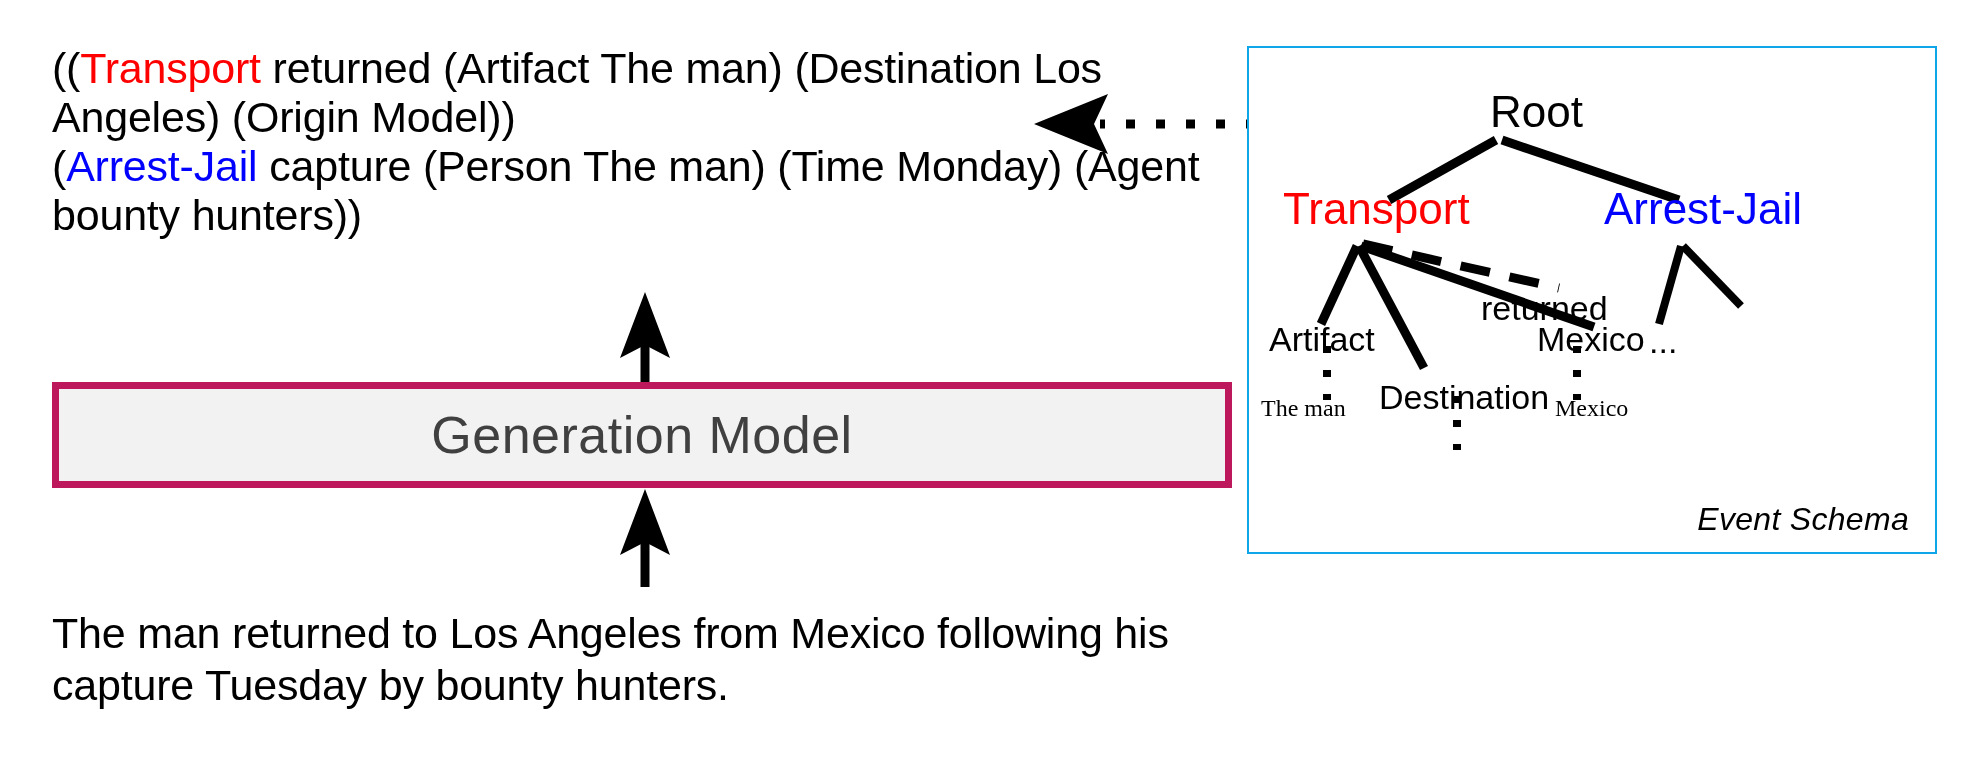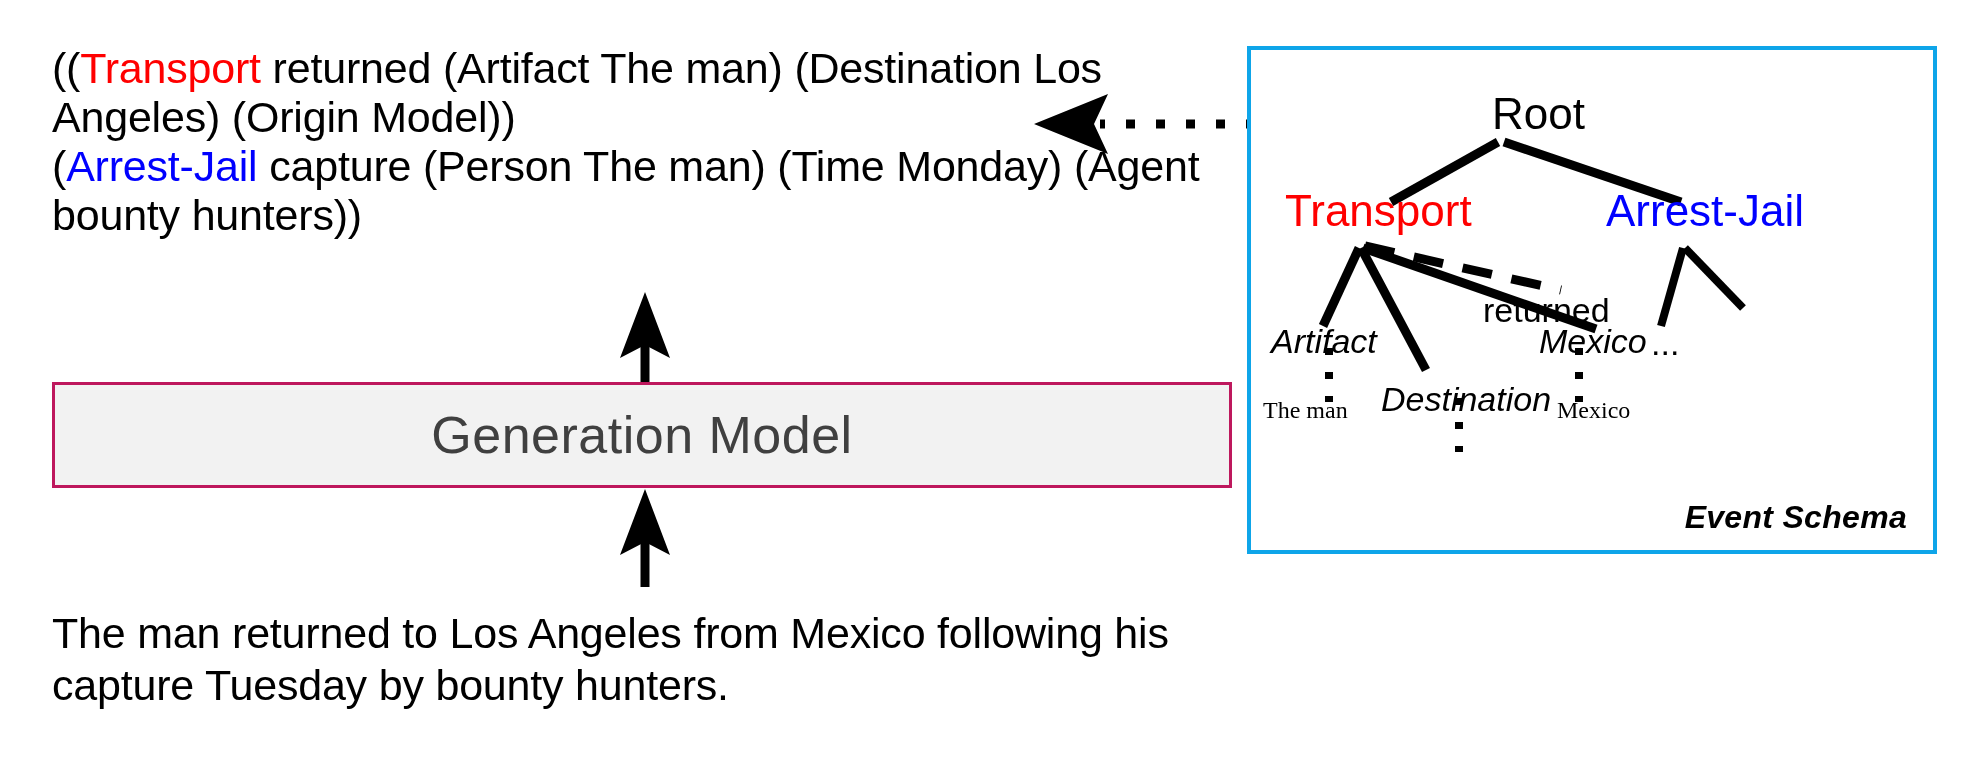--- a/index.html
+++ b/index.html
@@ -39,21 +39,21 @@
   #linearized-output .ev-arrest { color: #0000ff; }
 
   #generation-model-box {
     position: absolute;
     left: 52px;
     top: 382px;
     width: 1180px;
     height: 106px;
     box-sizing: border-box;
     background: #f2f2f2;
-    border: 3px solid #be185d;
+    border: 7px solid #be185d;
     display: flex;
     align-items: center;
     justify-content: center;
   }
   #generation-model-label {
     font-size: 52px;
     color: #404040;
     letter-spacing: 0.5px;
   }
 
@@ -71,50 +71,50 @@
   .flow-arrow { position: absolute; }
 
   
   #event-schema-panel {
     position: absolute;
     left: 1247px;
     top: 46px;
     width: 690px;
     height: 508px;
     box-sizing: border-box;
-    border: 4px solid #0ea5e9;
+    border: 2px solid #0ea5e9;
     background: #ffffff;
   }
 
   #schema-svg {
     position: absolute;
     left: 0; top: 0;
   }
 
   .node-label {
     position: absolute;
     white-space: nowrap;
     font-size: 38px;
     color: #000;
     line-height: 1;
   }
   .node-root      { font-size: 44px; }
   .node-transport { font-size: 44px; color: #ff0000; }
   .node-arrest    { font-size: 44px; color: #0000ff; }
-  .node-arg       { font-size: 34px; font-style: italic; }
+  .node-arg       { font-size: 34px; }
   .node-filler    { font-size: 24px; font-family: Liberation Serif, serif; }
   .node-trigger   { font-size: 34px; }
   .node-ellipsis  { font-size: 34px; }
 
   #event-schema-caption {
     position: absolute;
     right: 26px;
     bottom: 14px;
     font-size: 32px;
-    font-weight: bold;
+    font-weight: normal;
     font-style: italic;
     letter-spacing: 0.3px;
     color: #000;
   }
 
   
   #root-link-svg {
     position: absolute;
     left: 1030px;
     top: 80px;

